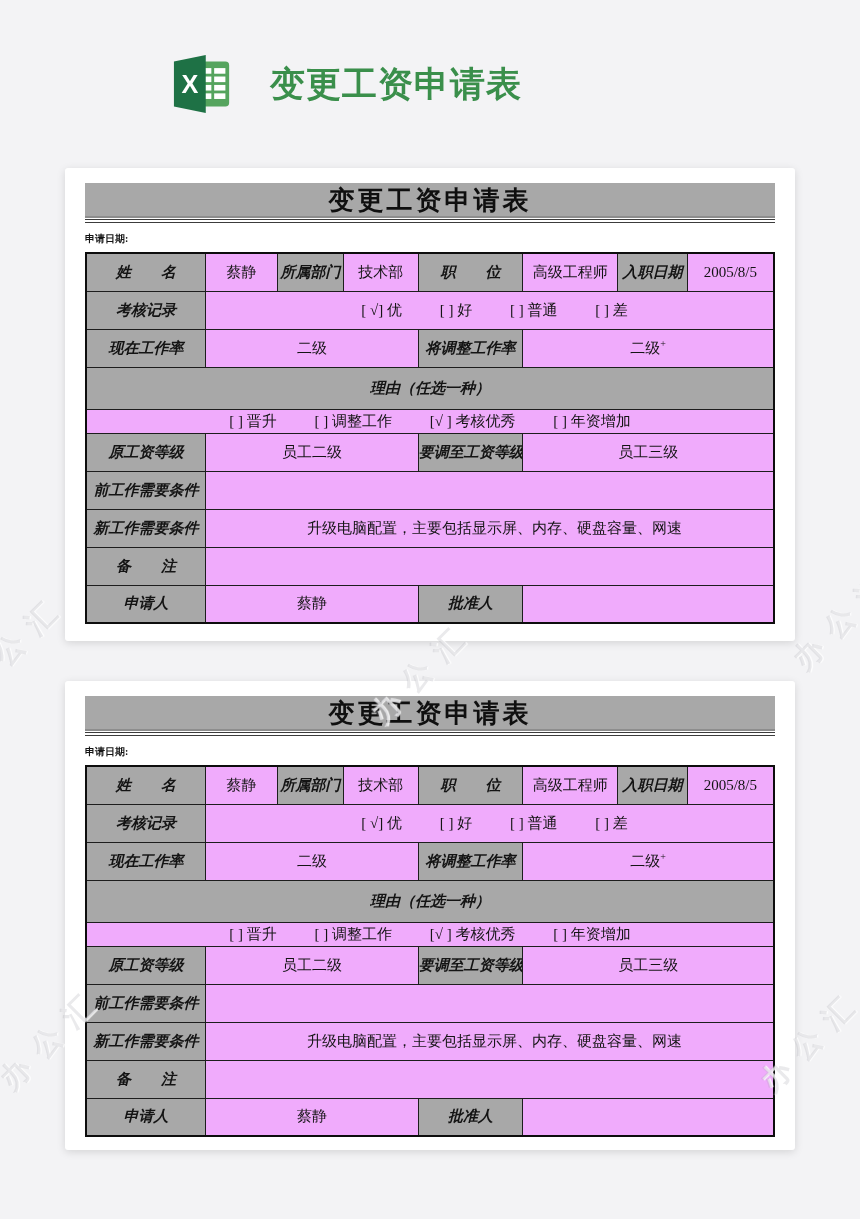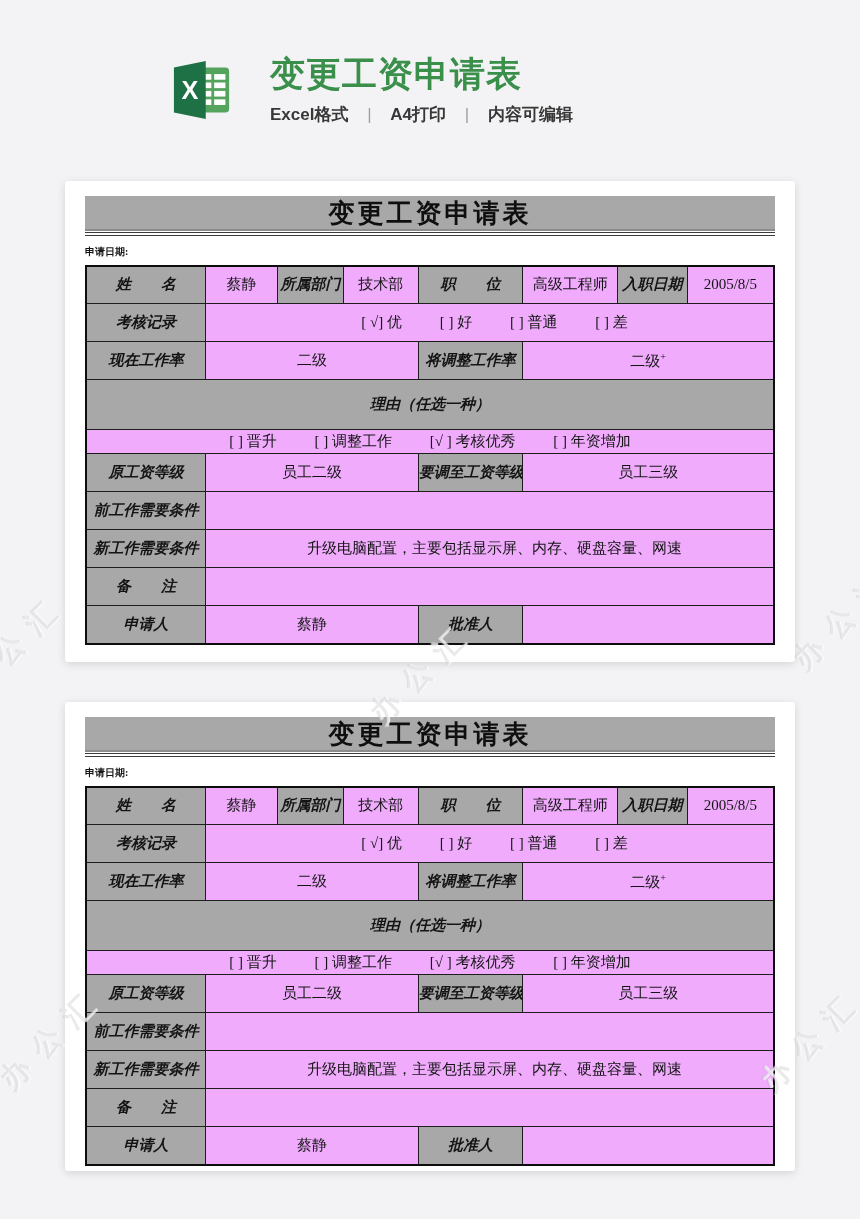--- a/index.html
+++ b/index.html
@@ -63,21 +63,21 @@
     border:2.5px solid #0d0d0d;
   }
   table.form td{
     border:1.5px solid #1d1d1d;height:38px;
     font-size:15px;vertical-align:middle;text-align:center;
     overflow:hidden;white-space:nowrap;
   }
   td.h{background:var(--banner-gray);font-weight:bold;font-style:italic;}
   td.v{background:#f0abfc;}
   td.left{text-align:left;padding-left:10px;}
-  tr.reason-head td{height:50px;}
+  tr.reason-head td{height:42px;}
   tr.check-row td{height:24px;}
   .opt{margin-right:34px;}
   .opt:last-child{margin-right:0;}
   sup{font-size:10px;}
   
   .wm{
     position:absolute;z-index:5;pointer-events:none;
     font-size:30px;font-weight:bold;letter-spacing:14px;white-space:nowrap;
     color:rgba(160,160,168,0.22);
     text-shadow:1px 1px 1px rgba(255,255,255,0.85);
@@ -101,27 +101,20 @@
           <rect x="45" y="32" width="12" height="6"></rect>
         <rect x="35" y="41" width="7" height="6"></rect>
           <rect x="45" y="41" width="12" height="6"></rect>
       </g>
       <polygon points="2,7 36,0 36,62 2,55" fill="#1e7145"></polygon>
       <text x="19" y="41" text-anchor="middle" font-family="Liberation Sans, sans-serif" font-size="27" font-weight="bold" fill="#ffffff">X</text>
     </svg>
   </div>
   <div class="head-text">
     <div class="head-title">变更工资申请表</div>
-    <div class="head-sub">
-      <span>Excel格式</span>
-      <span class="sep">|</span>
-      <span>A4打印</span>
-      <span class="sep">|</span>
-      <span>内容可编辑</span>
-    </div>
   </div>
 </div>
 
 <div class="cards" id="cards">
   <div class="card">
     <div class="form-area">
       <div class="banner">变更工资申请表</div>
       <div class="double-rule"></div>
       <div class="date-row">申请日期:</div>
       <table class="form">

